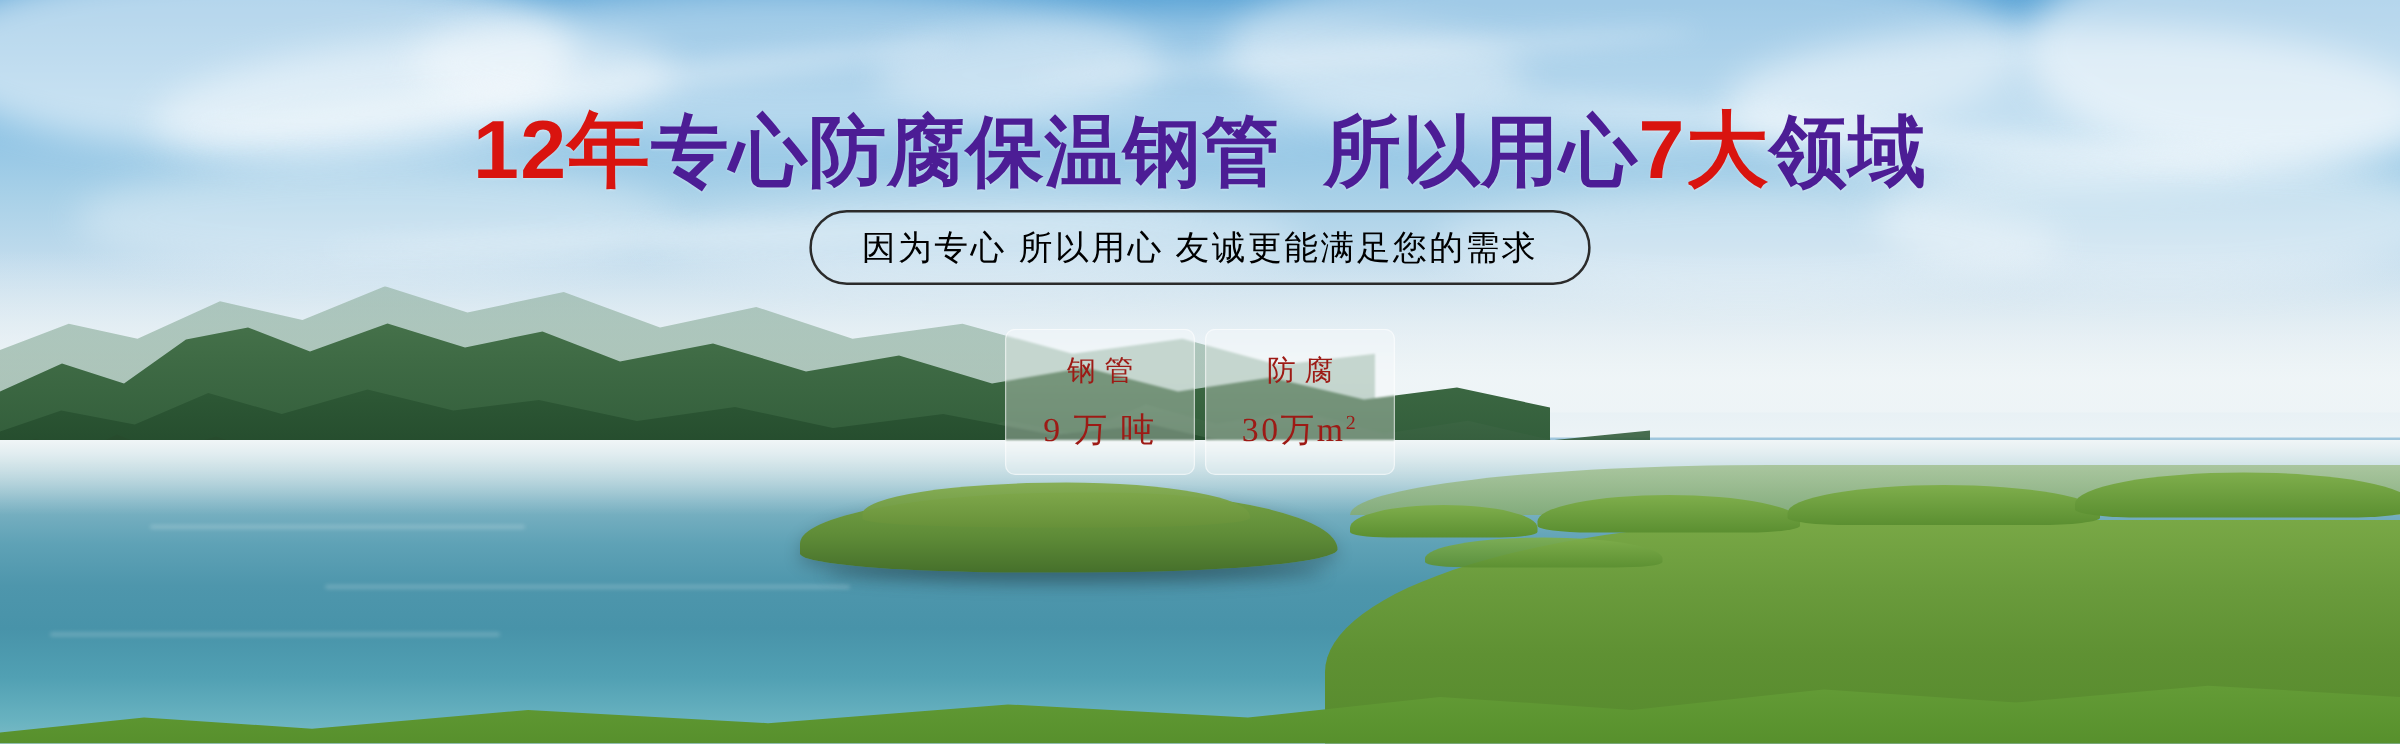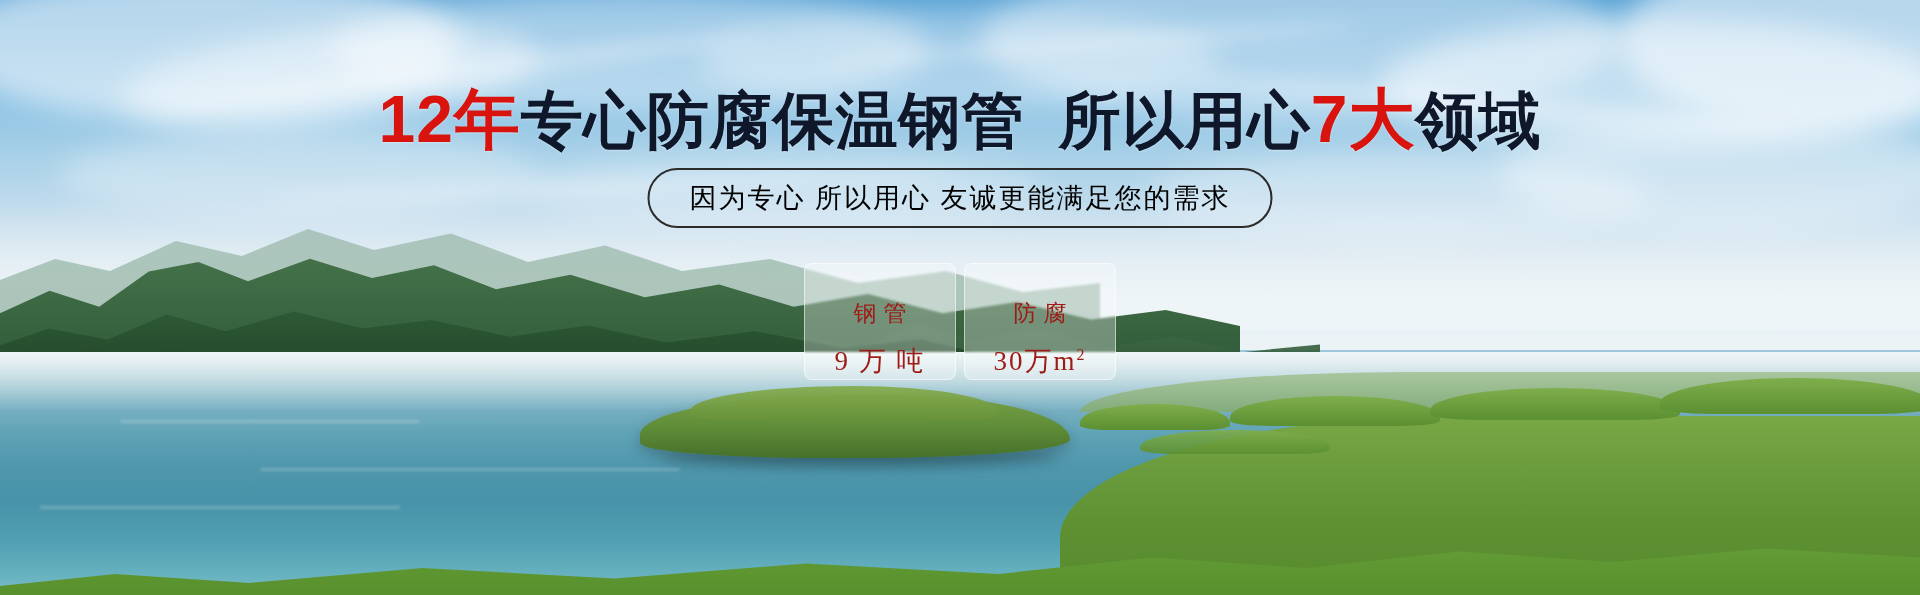--- a/index.html
+++ b/index.html
@@ -150,21 +150,21 @@
   .headline{
     position:absolute;left:0;top:88px;width:1920px;
     text-align:center;
     font-size:62px;line-height:62px;
     font-weight:bold;
     letter-spacing:1px;
     white-space:nowrap;
     text-shadow:0 1px 2px rgba(255,255,255,.35);
   }
   .hl-red{color:#d9140f;font-size:66px;}
-  .hl-dark{color:#0f172a;margin-top:12px;}
+  .hl-dark{color:#4c1d95;margin-top:12px;}
   .hl-gap{display:inline-block;width:34px;}
 
   
   .pill{
     position:absolute;left:50%;top:168px;transform:translateX(-50%);
     border:2px solid #2b2b2b;
     border-radius:40px;
     padding:12px 40px;
     font-size:27px;line-height:32px;
     color:#000000;
@@ -176,21 +176,21 @@
   .cards{
     position:absolute;left:50%;top:263px;transform:translateX(-50%);
     display:flex;gap:8px;
   }
   .card{
     width:150px;height:115px;
     background:rgba(255,255,255,.30);
     border:1px solid rgba(255,255,255,.55);
     border-radius:8px;
     display:flex;flex-direction:column;align-items:center;
-    justify-content:flex-end;
+    justify-content:center;
     backdrop-filter:blur(1px);
   }
   .card-label{
     font-size:23px;color:#9d1a15;letter-spacing:7px;
     text-indent:7px;margin-bottom:14px;
   }
   .card-value{
     font-size:27px;color:#9d1a15;letter-spacing:2px;
     font-family:"Liberation Serif","DejaVu Serif",serif;
   }

